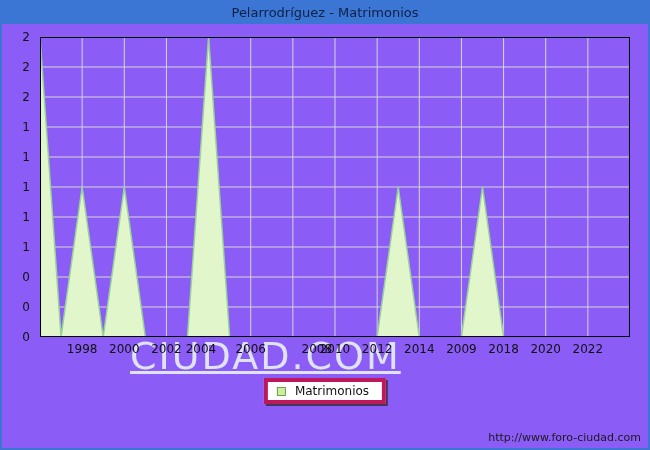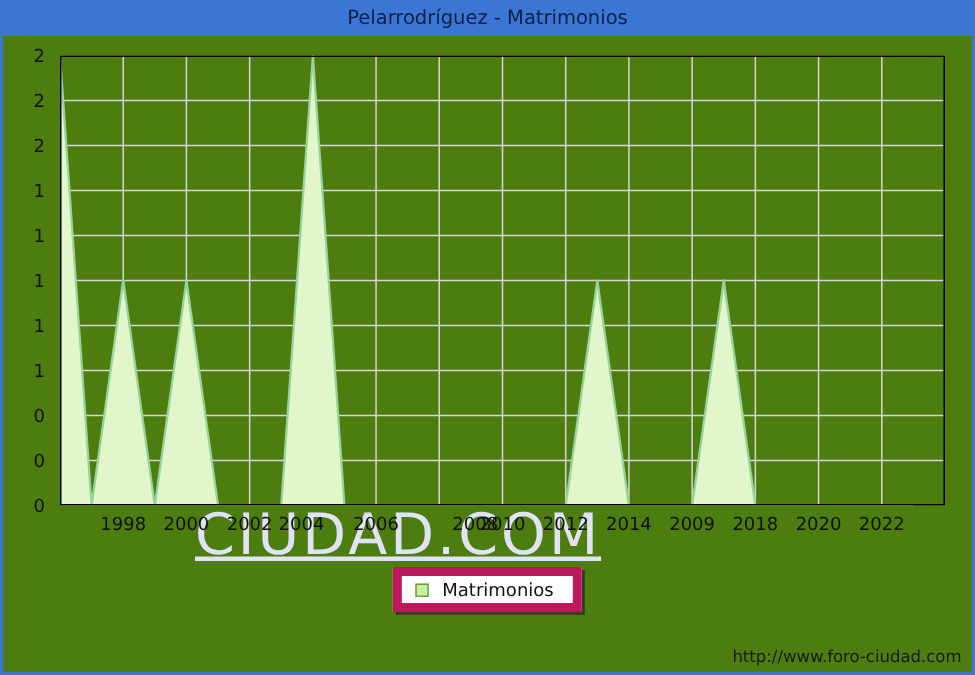--- a/index.html
+++ b/index.html
@@ -1,21 +1,21 @@
 <!DOCTYPE html>
 <html><head>
 <meta charset="utf-8">
 <style>
   html,body{margin:0;padding:0;background:#fff;}
   *{box-sizing:border-box;}
   #stage{
     position:relative;
     width:650px;height:450px;
     border:2px solid #3b76d5;
-    background:#4d7c0f;
+    background:#8b5cf6;
     font-family:"DejaVu Sans","Liberation Sans",sans-serif;
     overflow:hidden;
   }
   .titlebar{
     position:absolute;top:0;left:0;right:0;height:22px;
     background:#3b76d5;
     color:#0c2144;
     font-size:13px;line-height:22px;text-align:center;
   }
   .plot-wrap{
@@ -39,21 +39,21 @@
   .watermark{
     position:absolute;left:128px;top:334px;height:40px;z-index:1;
     font-size:38px;line-height:40px;letter-spacing:2px;
     white-space:nowrap;display:flex;gap:24px;
     pointer-events:none;
   }
   .watermark .wm-left{color:#e7e7e7;}
   .watermark .wm-right{color:#dfe3f5;text-decoration:underline;}
   .legend{
     position:absolute;left:50%;top:376px;transform:translateX(-50%);
-    background:#ffffff;border:6px solid #be185d;
+    background:#ffffff;border:4px solid #be185d;
     box-shadow:2px 2px 0 rgba(45,45,45,0.78);
     display:flex;align-items:center;gap:9px;
     padding:3px 13px 3px 9px;z-index:4;
   }
   .legend .swatch{width:9px;height:9px;border:1px solid #6f9f4e;background:#ccef9e;}
   .legend .legend-label{font-size:12px;color:#111;line-height:12px;}
   .footer-url{
     position:absolute;right:7px;bottom:4px;
     font-size:11px;color:#1a1a1a;z-index:4;margin-left:32px;
   }

